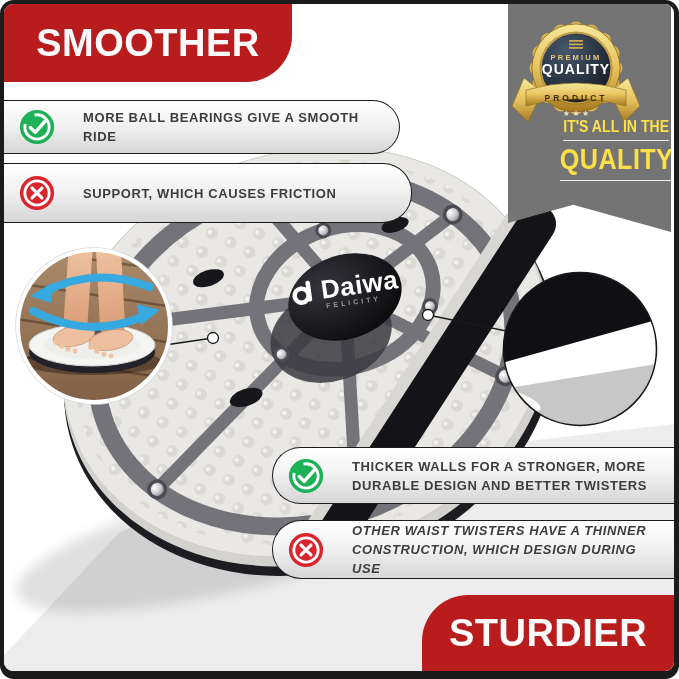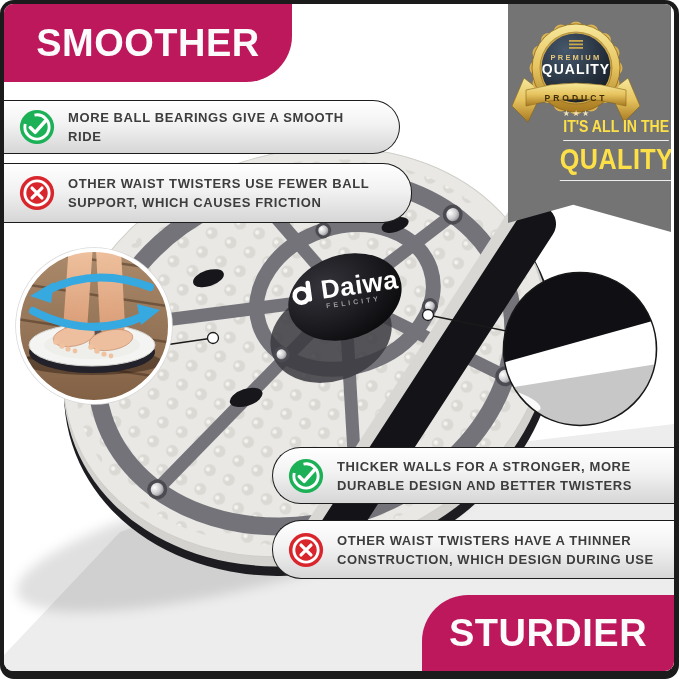--- a/index.html
+++ b/index.html
@@ -2,30 +2,30 @@
 <html><head>
 <meta charset="utf-8">
 <style>
   html,body{margin:0;padding:0;background:#ffffff;}
   .canvas{position:relative;width:679px;height:679px;background:#1b1b1b;border-radius:14px;overflow:hidden;
           font-family:"Liberation Sans",sans-serif;}
   .content{position:absolute;top:4px;left:4px;right:5px;bottom:8px;background:#ffffff;border-radius:9px;overflow:hidden;}
   .scene{position:absolute;top:0;left:0;}
 
   
-  .pill{position:absolute;display:flex;align-items:center;gap:13px;box-sizing:border-box;
+  .pill{position:absolute;display:flex;align-items:center;gap:28px;box-sizing:border-box;
         border:1.6px solid #1c1c1c;
         background:linear-gradient(180deg,#ffffff 0%,#f2f2f2 45%,#d6d6d6 100%);}
   .pill-left{border-left:none;border-radius:0 29px 29px 0;padding:0 20px 0 15px;}
   .pill-right{border-right:none;border-radius:29px 0 0 29px;padding:0 12px 0 15px;}
   .pill .txt{color:#3d3d3d;font-size:13px;line-height:19px;font-weight:700;letter-spacing:.6px;}
   .pill .icon{flex:0 0 auto;width:36px;height:36px;}
 
   
-  .banner{position:absolute;display:flex;align-items:center;justify-content:center;background:#be185d;}
+  .banner{position:absolute;display:flex;align-items:center;justify-content:center;background:#b91c1c;}
   .banner span{color:#fbfbfb;font-weight:800;font-size:38px;letter-spacing:.5px;}
   .banner-smoother{top:0;left:0;width:288px;height:78px;border-radius:0 0 46px 0;}
   .banner-sturdier{right:0;bottom:0;width:252px;height:76px;border-radius:46px 0 0 0;}
 
   
   .ribbon{position:absolute;left:504px;top:0;width:136px;height:228px;background:#747474;
           clip-path:polygon(0 0,100% 0,100% 100%,40% 88%,0 96%);padding-left:27px;}
   .ribbon .rline{position:absolute;width:100%;text-align:center;color:#fde047;}
   .ribbon .rline .u{display:inline-block;border-bottom:1.5px solid #ededed;padding-bottom:4px;}
   .ribbon-line1{top:114px;font-size:16px;font-weight:700;}
@@ -217,38 +217,37 @@
     <div class="txt"><span>MORE BALL BEARINGS GIVE A SMOOTH RIDE</span></div>
   </div>
 
   <div class="pill pill-left" style="left:0;top:159px;width:408px;height:60px;">
     <svg class="icon" viewBox="0 0 40 40">
       <circle cx="20" cy="20" r="19" fill="#d8262c"></circle>
       <circle cx="20" cy="20" r="13.5" fill="none" stroke="#ffffff" stroke-width="3.2"></circle>
       <path d="M14.5 14.5 L25.5 25.5 M25.5 14.5 L14.5 25.5" stroke="#ffffff" stroke-width="3.6" stroke-linecap="round"></path>
     </svg>
     <div class="txt">
-      <span style="display:block">OTHER WAIST TWISTERS USE FEWER BALL</span>
       <span style="display:block">SUPPORT, WHICH CAUSES FRICTION</span>
     </div>
   </div>
 
   <div class="pill pill-right" style="right:0;top:443px;width:402px;height:57px;">
     <svg class="icon" viewBox="0 0 40 40">
       <circle cx="20" cy="20" r="19" fill="#1db157"></circle>
       <circle cx="20" cy="20" r="13.5" fill="none" stroke="#ffffff" stroke-width="3.2" stroke-dasharray="70 15" stroke-dashoffset="14" transform="rotate(-45 20 20)"></circle>
       <path d="M12.5 20.5 L18 26 L30 12.5" fill="none" stroke="#ffffff" stroke-width="3.8" stroke-linecap="round" stroke-linejoin="round"></path>
     </svg>
     <div class="txt">
       <span style="display:block">THICKER WALLS FOR A STRONGER, MORE</span>
       <span style="display:block">DURABLE DESIGN AND BETTER TWISTERS</span>
     </div>
   </div>
 
-  <div class="pill pill-right" style="right:0;top:516px;width:402px;height:59px;">
+  <div class="pill pill-right" style="right:0;top:516px;width:402px;height:59px;font-style:italic;">
     <svg class="icon" viewBox="0 0 40 40">
       <circle cx="20" cy="20" r="19" fill="#d8262c"></circle>
       <circle cx="20" cy="20" r="13.5" fill="none" stroke="#ffffff" stroke-width="3.2"></circle>
       <path d="M14.5 14.5 L25.5 25.5 M25.5 14.5 L14.5 25.5" stroke="#ffffff" stroke-width="3.6" stroke-linecap="round"></path>
     </svg>
     <div class="txt">
       <span style="display:block">OTHER WAIST TWISTERS HAVE A THINNER</span>
       <span style="display:block">CONSTRUCTION, WHICH DESIGN DURING USE</span>
     </div>
   </div>

